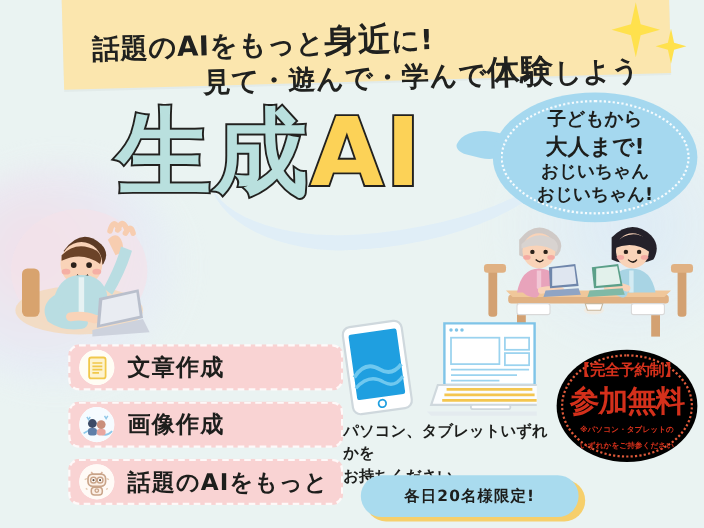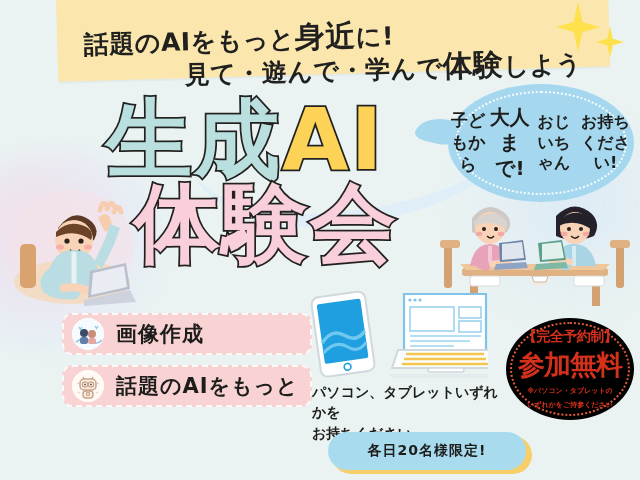--- a/index.html
+++ b/index.html
@@ -41,21 +41,21 @@
   .spark { position:absolute; background:#ffe14d;
     clip-path:polygon(50% 0%,60% 40%,100% 50%,60% 60%,50% 100%,40% 60%,0% 50%,40% 40%);
     filter:drop-shadow(0 0 1px #4a4229) ; }
   .spark-1 { right:40px; top:2px;  width:44px; height:50px; }
   .spark-2 { right:16px; top:26px; width:28px; height:32px; }
 
   
   .bubble {
     position:absolute; right:6px; top:84px; width:186px; height:118px;
     background:#a5d8ef; border-radius:50% / 50%;
-    display:flex; flex-direction:row; align-items:center; justify-content:center;
+    display:flex; flex-direction:column; align-items:center; justify-content:center;
     text-align:center; color:#1d1e1c; font-weight:700; line-height:1.28;
   }
   .bubble::after {
     content:""; position:absolute; inset:7px; border-radius:50%/50%;
     border:2px dotted rgba(255,255,255,.9); pointer-events:none;
   }
   .bubble-tail {
     position:absolute; right:178px; top:118px; width:44px; height:26px;
     background:#a5d8ef; border-radius:60% 10% 40% 30%;
     transform:rotate(14deg) skewX(-18deg);
@@ -151,29 +151,26 @@
   </div>
 
   <div class="spark spark-1"></div>
   <div class="spark spark-2"></div>
 
   <div class="bubble-tail"></div>
   <div class="bubble">
     <span class="bb1">子どもから</span>
     <span class="bb2">大人まで!</span>
     <span class="bb3">おじいちゃん</span>
-    <span class="bb4">お持ちください!</span>
+    <span class="bb4">おじいちゃん!</span>
   </div>
 
   <div class="title-wrap">
     <div class="tline tline-1">
       <span class="t-teal">生成</span><span class="t-yellow">AI</span>
-    </div>
-    <div class="tline tline-2">
-      <span class="t-pink">体験会</span>
     </div>
   </div>
 
   <svg class="ill ill-boy" viewBox="0 0 136 128">
     <ellipse cx="70" cy="64" rx="62" ry="56" fill="#f4e3ea" opacity=".7"></ellipse>
     <ellipse cx="70" cy="100" rx="58" ry="22" fill="#f3d9bd" opacity=".85"></ellipse>
     <rect x="18" y="62" width="16" height="44" rx="5" fill="#d8a36e"></rect>
     <path d="M96 36 q9 -9 13 2 q3 9 -6 12 z" fill="#f7cdb0"></path>
     <path d="M98 28 q3 -12 8 -2 M105 27 q4 -11 8 -1 M112 30 q5 -9 7 0" stroke="#f7cdb0" stroke-width="5" fill="none" stroke-linecap="round"></path>
     <path d="M56 46 q16 -22 34 -6 q8 8 2 18 q-18 10 -34 2 z" fill="#5c3a24"></path>
@@ -265,20 +262,30 @@
       <g stroke="#f4c64f" stroke-width="2.4">
         <path d="M106 66 h78 M104 71 h82 M102 76 h86"></path>
       </g>
       <rect x="128" y="80" width="36" height="4" rx="2" fill="#fff" stroke="#cfd8dd" stroke-width="1.6"></rect>
       <path d="M88 86 h112 l-4 4 h-104z" fill="#e4ebef"></path>
     </g>
   </svg>
 
   <div class="features">
 
+    <div class="pill">
+      <span class="pill-icon">
+        <svg viewBox="0 0 32 32" width="32" height="32">
+          <circle cx="16" cy="16" r="16" fill="#fffdf4"></circle>
+          <rect x="9" y="7" width="15" height="19" rx="2" fill="#fdf3cf" stroke="#f1c84a" stroke-width="1.6"></rect>
+          <path d="M12 12h9 M12 15h9 M12 18h9 M12 21h6" stroke="#f1c84a" stroke-width="1.5"></path>
+        </svg>
+      </span>
+      <span class="pill-label">文章作成</span>
+    </div>
 
     <div class="pill">
       <span class="pill-icon">
         <svg viewBox="0 0 32 32" width="32" height="32">
           <circle cx="16" cy="16" r="16" fill="#f6fbff"></circle>
           <path d="M4 24 q8 -6 14 -1 q6 5 12 -1" stroke="#8ec7e8" stroke-width="1.6" fill="none"></path>
           <circle cx="12" cy="15" r="4" fill="#3b4a66"></circle>
           <circle cx="20" cy="16" r="4" fill="#c98e7a"></circle>
           <rect x="8" y="19" width="8" height="7" rx="2.5" fill="#5f7ea8"></rect>
           <rect x="16" y="20" width="8" height="6" rx="2.5" fill="#e8a6a0"></rect>

